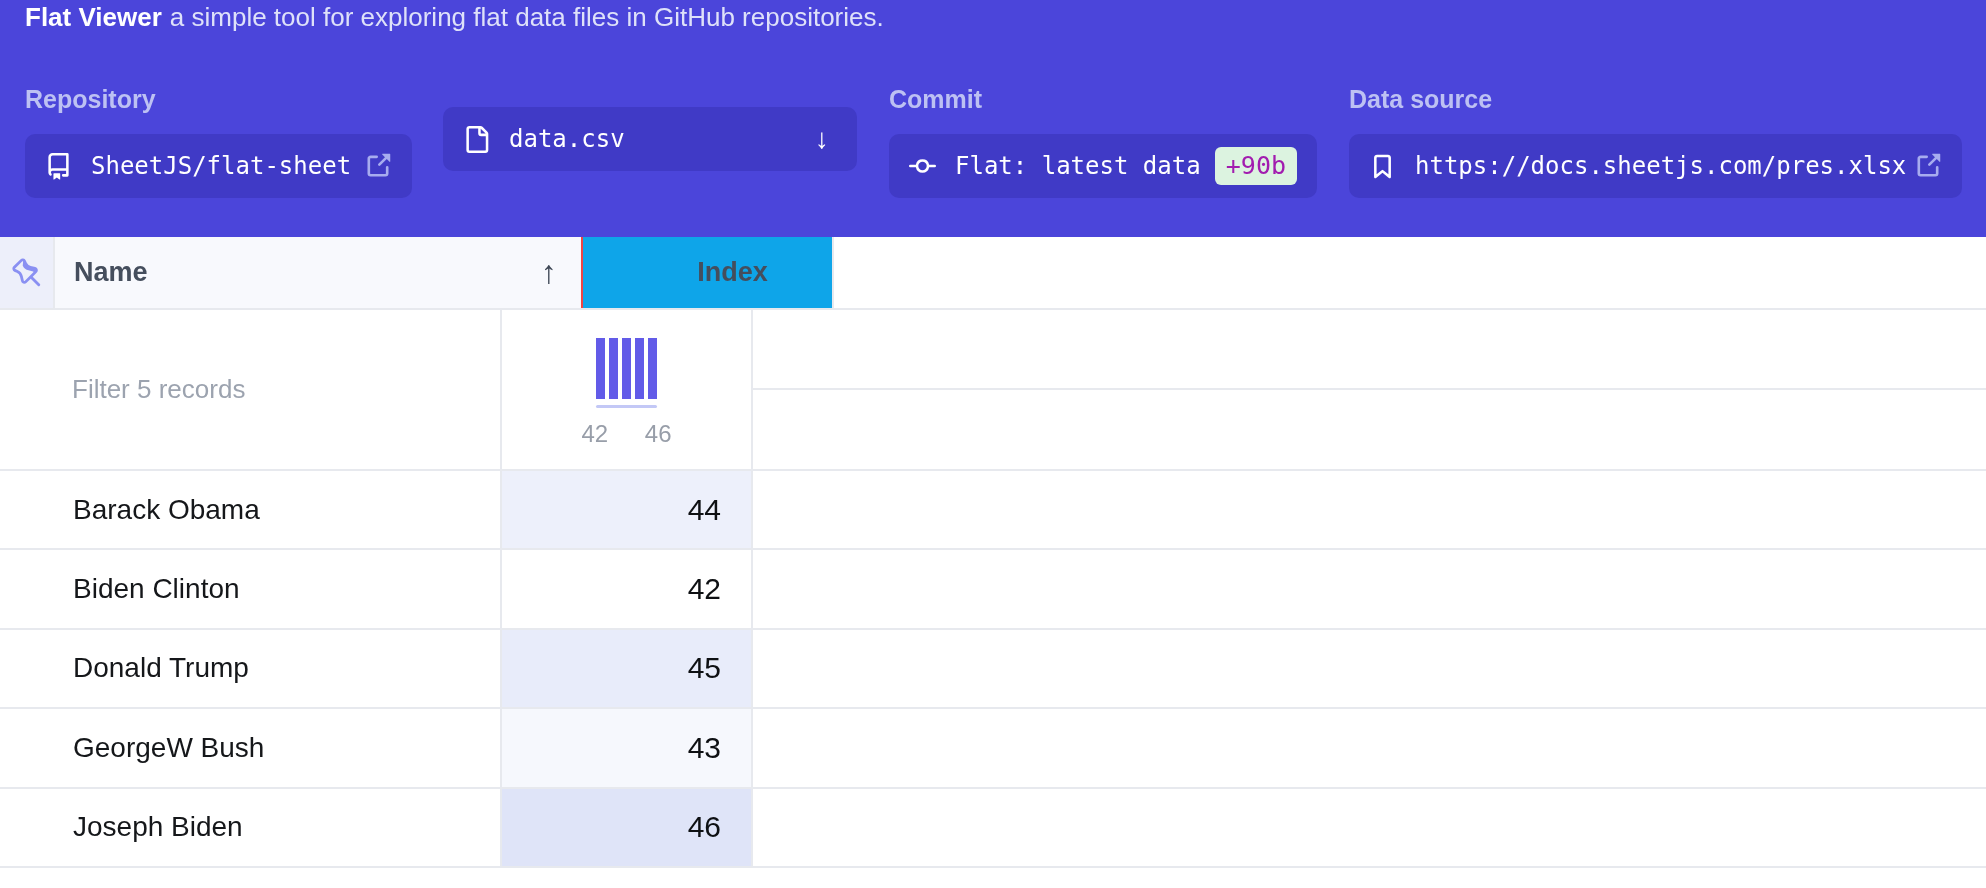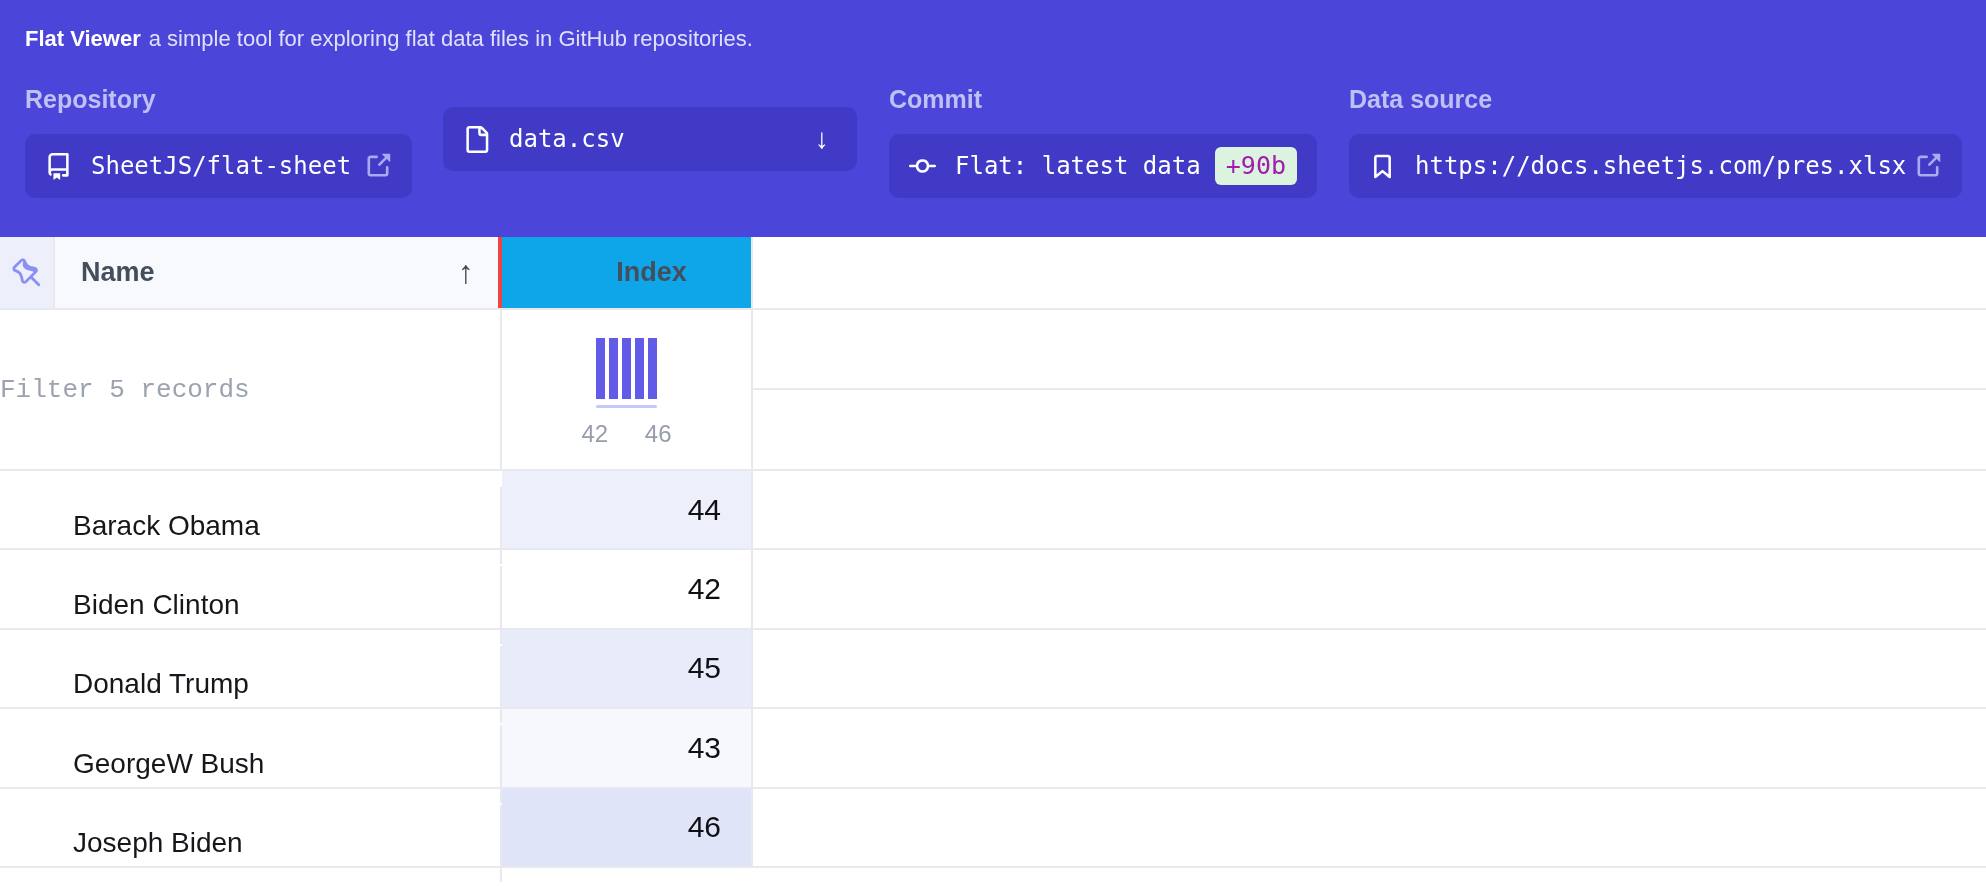--- a/index.html
+++ b/index.html
@@ -2,21 +2,21 @@
 <html><head>
 <meta charset="utf-8">
 <style>
   * { box-sizing: border-box; margin: 0; padding: 0; }
   html, body { width: 1986px; height: 888px; }
   body { font-family: "Liberation Sans", sans-serif; background: #ffffff; overflow: hidden; }
   .page { position: relative; width: 1986px; height: 888px; background: #ffffff; }
 
   
   .topbar { position: absolute; top: 0; left: 0; width: 1986px; height: 237px; background: #4B45DA; }
-  .title-row { position: absolute; left: 25px; top: 26px; font-size: 22px; color: #DEE1F9; white-space: nowrap; }
+  .title-row { position: absolute; left: 25px; top: 2px; font-size: 26px; color: #DEE1F9; white-space: nowrap; }
   .app-name { font-weight: 700; color: #ffffff; }
   .tagline { margin-left: 8px; font-weight: 400; }
 
   .control { position: absolute; top: 86px; }
   .control-label { font-size: 25px; font-weight: 600; color: #BDC1F3; line-height: 27px; }
   .control-btn { margin-top: 21px; height: 64px; width: 100%; background: #403AC6; border: none;
                  border-radius: 10px; display: flex; align-items: center; padding: 12px 20px;
                  color: #ffffff; font-family: "DejaVu Sans Mono", "Liberation Mono", monospace;
                  font-size: 24px; cursor: pointer; text-align: left; }
   .control.repo   { left: 25px;   width: 387px; }
@@ -35,49 +35,49 @@
 
   
   .grid { position: absolute; top: 237px; left: 0; width: 1986px; }
   .row { display: flex; width: 100%; border-bottom: 2px solid #E7E9EE; }
   .cell { height: 100%; }
 
   .header-row { height: 73px; }
   .pin-cell { width: 55px; background: #EDEFFA; border-right: 2px solid #E7E9EE;
               display: flex; align-items: center; justify-content: center; cursor: pointer; }
   .pin-cell svg { width: 30px; height: 30px; color: #8A90F2; }
-  .name-header { width: 447px; background: #F8F9FD; border-right: 4px solid #ef4444;
-                 display: flex; align-items: center; padding: 0 24px 0 26px; cursor: pointer; }
+  .name-header { width: 528px; background: #F8F9FD; border-right: 2px solid #ef4444;
+                 display: flex; align-items: center; padding: 0 24px 0 19px; cursor: pointer; }
   .col-label { font-size: 27px; font-weight: 600; color: #454E5D; }
   .sort-arrow { margin-left: auto; font-size: 32px; font-weight: 400; color: #3F4856; }
   .index-header { width: 251px; background: #0ea5e9; border-right: 2px solid #E7E9EE;
                   display: flex; align-items: center; justify-content: center; padding-left: 50px; cursor: pointer; }
   .rest-header { flex: 1; background: #ffffff; }
 
   .filter-row { height: 161px; }
   .name-filter { width: 502px; border-right: 2px solid #E7E9EE; display: flex; align-items: center; }
   .name-filter input { width: 100%; height: 100%; border: none; outline: none; background: transparent;
-                       font-family: Liberation Mono, monospace; font-size: 26px; color: #30353d;
-                       }
+                       font-family: Liberation Sans, sans-serif; font-size: 26px; color: #30353d;
+                       padding-left: 72px; }
   .name-filter input::placeholder { color: #9CA3AF; opacity: 1; }
   .index-filter { width: 251px; border-right: 2px solid #E7E9EE;
                   display: flex; align-items: center; justify-content: center; cursor: pointer; }
   .hist { display: flex; flex-direction: column; align-items: center; margin-top: 6px; }
   .bars { display: flex; align-items: flex-end; gap: 4px; height: 61px; }
   .hist-bar { width: 9px; background: #625BE8; }
   .underline { width: 61px; height: 3px; background: #C3C8F6; border-radius: 2px; margin-top: 6px; }
   .hist-labels { width: 90px; display: flex; justify-content: space-between; margin-top: 12px;
                  font-size: 24px; color: #989EA9; }
   .rest-filter { flex: 1; position: relative; }
   .rest-filter-line { position: absolute; top: 0; left: 0; right: 0; height: 80px;
                       border-bottom: 2px solid #E7E9EE; }
 
   .data-row { height: 79.4px; cursor: default; }
   .name-cell { width: 502px; border-right: 2px solid #E7E9EE; display: flex; align-items: center;
-               padding-left: 73px; font-size: 28px; color: #15171A; margin-top: 16px; }
+               padding-left: 73px; font-size: 28px; color: #15171A; }
   .index-cell { width: 251px; border-right: 2px solid #E7E9EE; display: flex; align-items: center;
                 justify-content: flex-end; padding-right: 30px; font-size: 30px; color: #0E1013; }
   .rest-cell { flex: 1; background: #ffffff; }
 </style>
 </head>
 <body>
 
 <div class="page">
 
   <header class="topbar">

